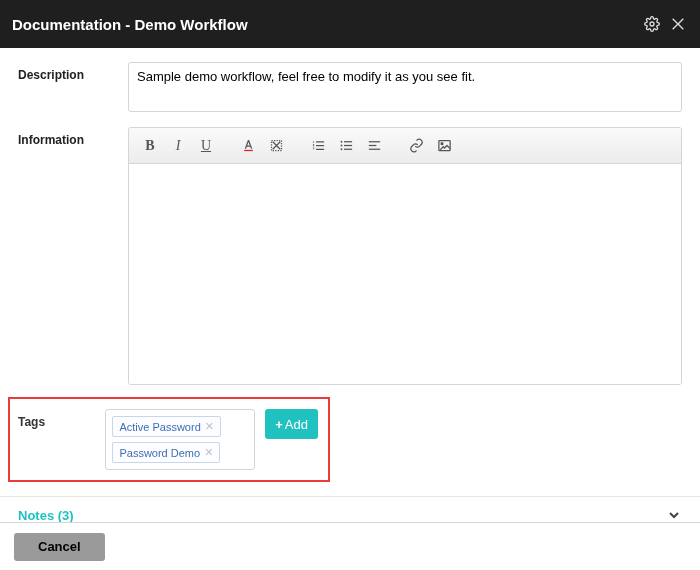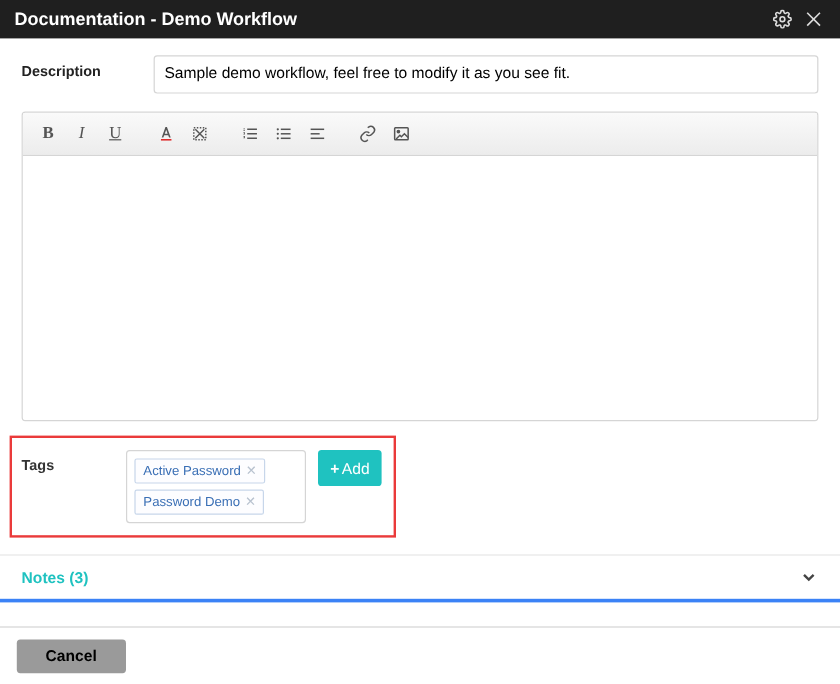--- a/index.html
+++ b/index.html
@@ -9,21 +9,21 @@
     color: #333;
     background: #fff;
     width: 700px;
     height: 570px;
     overflow: hidden;
     position: relative;
   }
   .titlebar {
     background: #1f1f1f;
     color: #fff;
-    height: 32px;
+    height: 48px;
     display: flex;
     align-items: center;
     padding: 0 12px;
   }
   .titlebar .title {
     font-weight: bold;
     font-size: 15px;
     flex: 1;
   }
   .titlebar .icon {
@@ -46,21 +46,21 @@
   .row .label {
     width: 110px;
     font-weight: bold;
     font-size: 12px;
     color: #222;
     padding-top: 6px;
   }
   .row .field { flex: 1; }
   .desc-input {
     width: 100%;
-    height: 32px;
+    height: 50px;
     border: 1px solid #d5d5d5;
     border-radius: 3px;
     padding: 6px 8px;
     font-family: inherit;
     font-size: 13px;
     resize: none;
   }
   .editor-wrap {
     border: 1px solid #d5d5d5;
     border-radius: 3px;
@@ -213,20 +213,21 @@
 <div class="content">
 
   <div class="row">
     <div class="label">Description</div>
     <div class="field">
       <textarea class="desc-input" style="">Sample demo workflow, feel free to modify it as you see fit.</textarea>
     </div>
   </div>
 
   <div class="row">
+    <div class="label">Information</div>
     <div class="field">
       <div class="editor-wrap">
         <div class="editor-toolbar">
           <span class="tbtn" style="font-weight:bold;font-family:serif;">B</span>
           <span class="tbtn" style="font-style:italic;font-family:serif;">I</span>
           <span class="tbtn" style="text-decoration:underline;font-family:serif;">U</span>
           <span class="tsep"></span>
           <span class="tbtn">
             <svg width="15" height="15" viewBox="0 0 24 24" fill="currentColor">
                 <path d="M11 3h2l5 14h-2.2l-1.1-3.2H9.3L8.2 17H6L11 3zm-.9 9h3.8L12 6.5 10.1 12z"></path>

